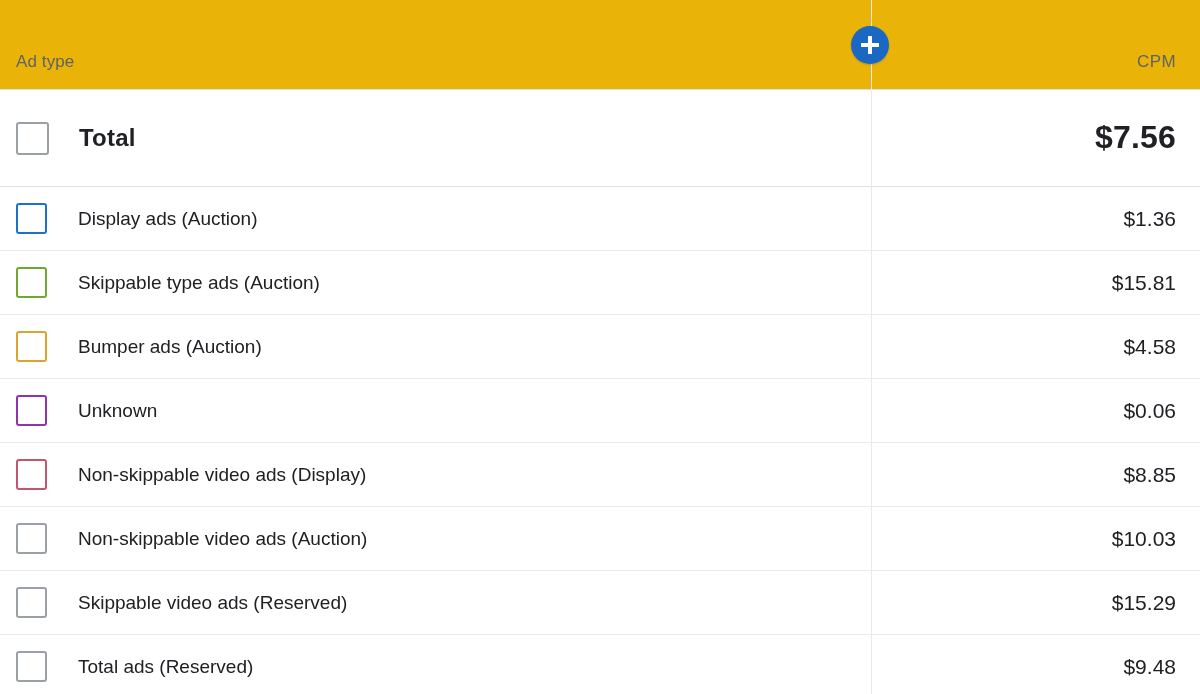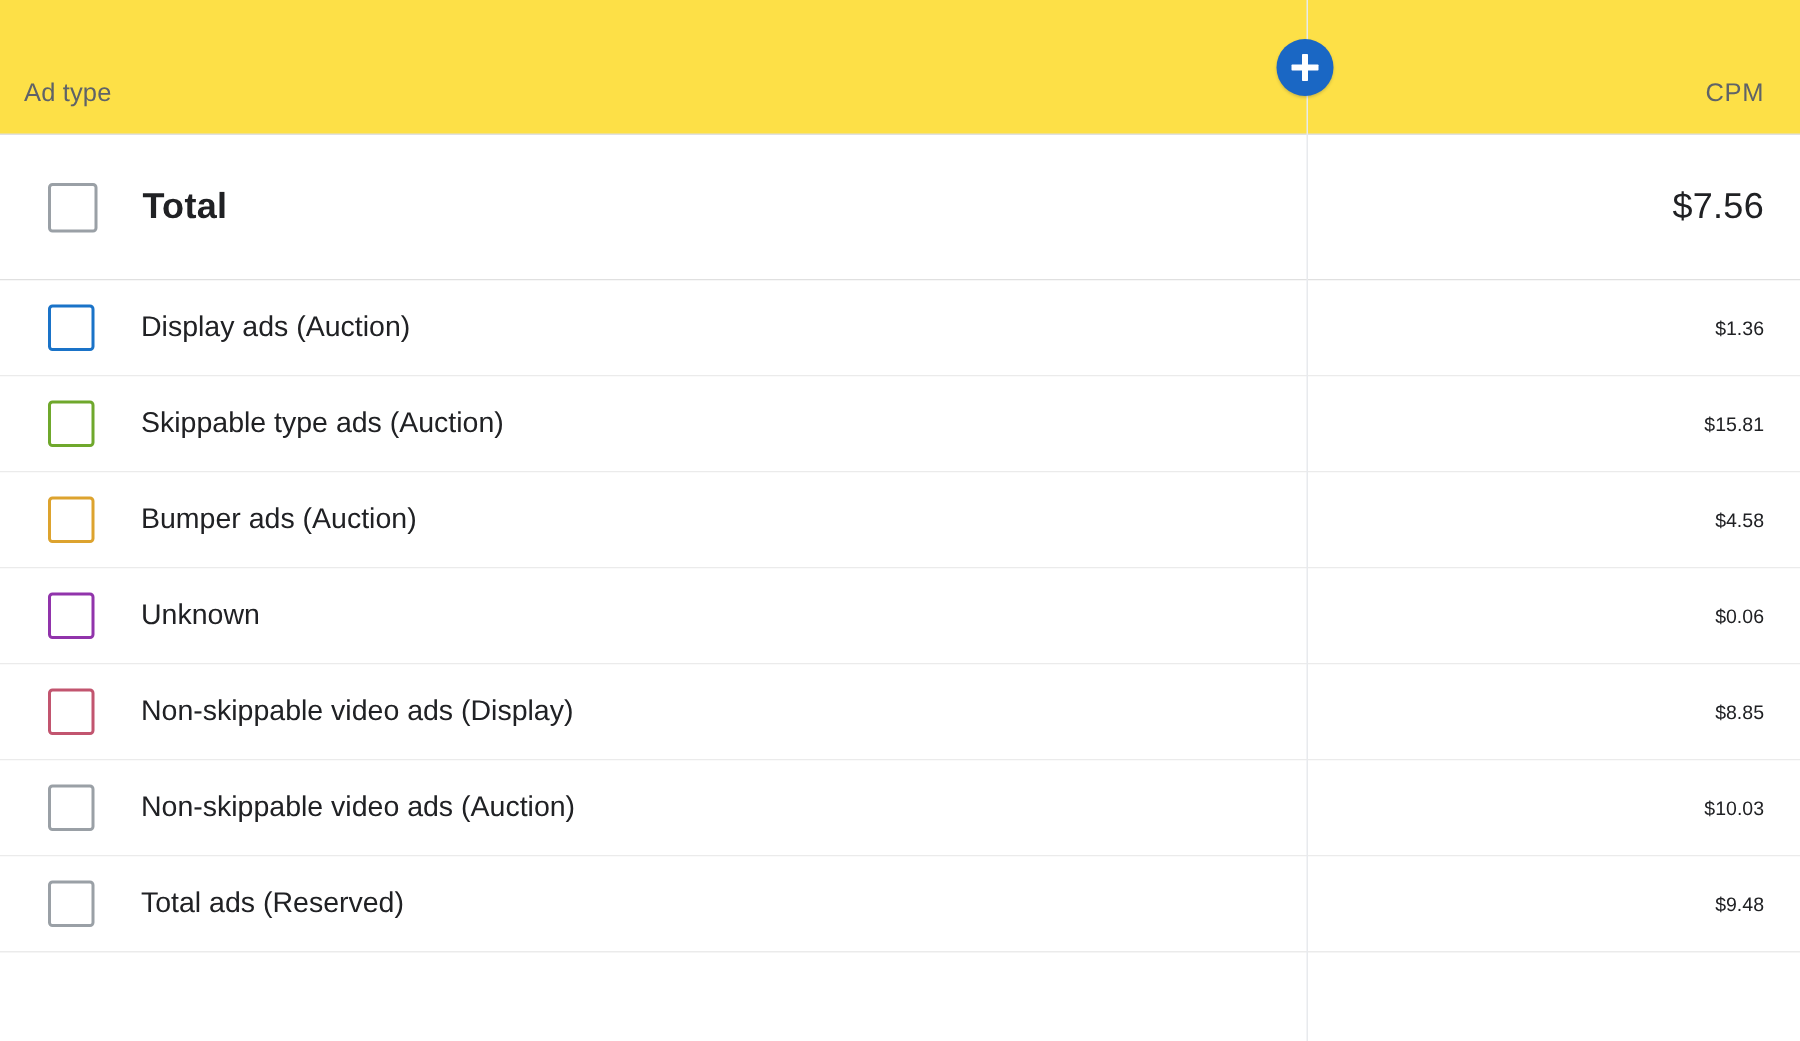--- a/index.html
+++ b/index.html
@@ -35,21 +35,21 @@
   }
 
   
   .header-row {
     position: relative;
     display: flex;
     align-items: flex-end;
     height: 90px;
     box-sizing: border-box;
     border-bottom: 1px solid #e0e0e0;
-    background: #fde047;
+    background: #eab308;
   }
   .header-cell-left {
     position: relative;
     width: 871px;
     box-sizing: border-box;
     padding: 0 16px 17px 16px;
     display: flex;
     align-items: flex-end;
   }
   .header-label {
@@ -123,21 +123,21 @@
   .row.data-row {
     height: 64px;
     gap: 43px;
   }
 
   .cell-left {
     width: 871px;
     box-sizing: border-box;
     display: flex;
     align-items: center;
-    padding-left: 32px;
+    padding-left: 16px;
   }
   .cell-right {
     flex: 1;
     box-sizing: border-box;
     text-align: right;
     padding-right: 24px;
   }
 
   .checkbox {
     flex: 0 0 auto;
@@ -162,27 +162,27 @@
     white-space: nowrap;
   }
   .row.total-row .row-label {
     font-size: 24px;
     font-weight: bold;
     letter-spacing: 0.2px;
     padding-left: 30px;
   }
 
   .row-value {
-    font-size: 13px;
+    font-size: 21px;
     line-height: 24px;
     color: #202124;
   }
   .row.total-row .row-value {
-    font-size: 24px;
-    font-weight: normal;
+    font-size: 32px;
+    font-weight: bold;
     letter-spacing: 0.2px;
   }
 </style>
 </head>
 <body>
 
 <div class="table">
 
   <div class="col-divider"></div>
 
@@ -249,19 +249,26 @@
       <div class="row data-row">
         <div class="cell-left">
           <span class="checkbox" style="border-color: rgb(154, 160, 166);"></span>
           <span class="row-label">Non-skippable video ads (Auction)</span>
         </div>
         <div class="cell-right"><span class="row-value">$10.03</span></div>
       </div>
       <div class="row data-row">
         <div class="cell-left">
           <span class="checkbox" style="border-color: rgb(154, 160, 166);"></span>
+          <span class="row-label">Skippable video ads (Reserved)</span>
+        </div>
+        <div class="cell-right"><span class="row-value">$15.29</span></div>
+      </div>
+      <div class="row data-row">
+        <div class="cell-left">
+          <span class="checkbox" style="border-color: rgb(154, 160, 166);"></span>
           <span class="row-label">Total ads (Reserved)</span>
         </div>
         <div class="cell-right"><span class="row-value">$9.48</span></div>
       </div>
     </div>
 
 </div>
 
 </body></html>

